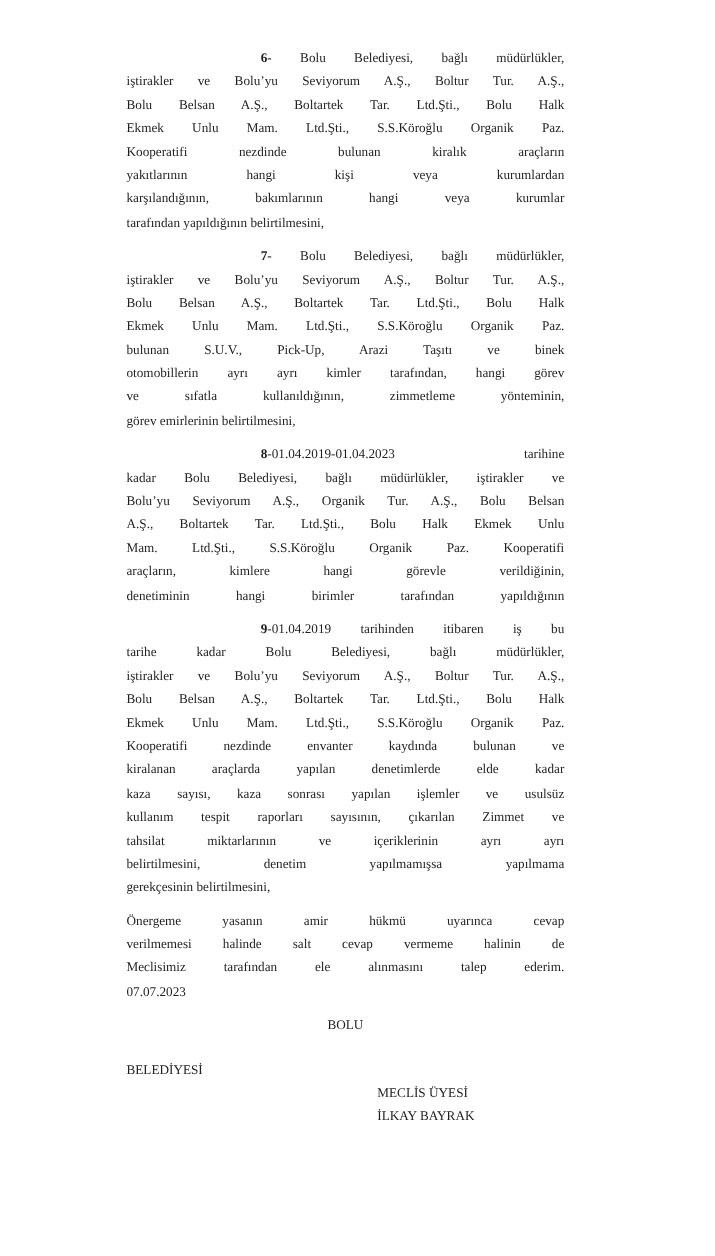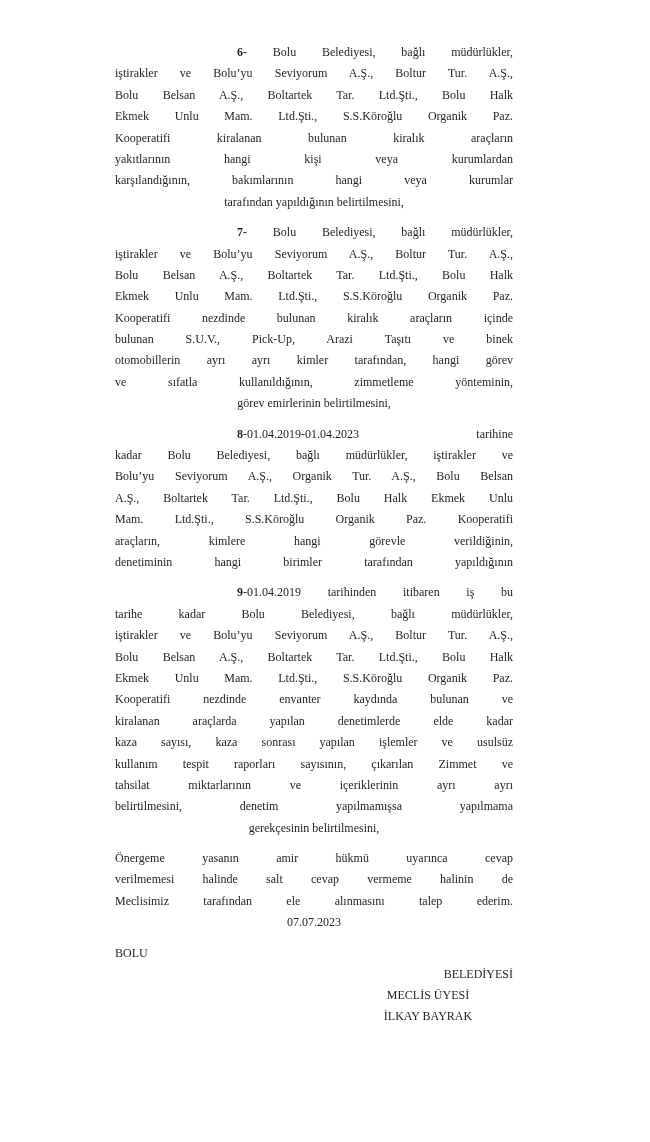--- a/index.html
+++ b/index.html
@@ -23,75 +23,75 @@
     margin: 0 0 9px 0;
   }
   .line {
     height: 21.4px;
     line-height: 21.4px;
     text-align: justify;
     text-align-last: justify;
     -moz-text-align-last: justify;
   }
   .line.last {
-    text-align: center;
+    text-align: left;
     text-align-last: auto;
     -moz-text-align-last: auto;
   }
   .line.indent {
     padding-left: 122px;
   }
   .num {
     font-weight: bold;
   }
   .sig {
     margin-top: 0;
   }
   .sig .org1 {
     height: 21px;
     line-height: 21px;
-    text-align: left;
+    text-align: center;
   }
   .sig .org2 {
     height: 21px;
     line-height: 21px;
-    text-align: right;
+    text-align: left;
+    margin-top: 20px;
   }
   .sig-col {
     width: 170px;
     margin-left: auto;
     margin-right: 0;
-    text-align: center;
+    text-align: left;
   }
   .sig-col div {
     height: 21px;
     line-height: 21px;
   }
 </style>
 </head>
 <body>
 
 <main class="page">
   <section id="doc-body">
       <div class="para">
         <div class="line indent"><span class="num">6-</span><span> Bolu Belediyesi, bağlı müdürlükler,</span></div>
         <div class="line">iştirakler ve Bolu’yu Seviyorum A.Ş., Boltur Tur. A.Ş.,</div>
         <div class="line">Bolu Belsan A.Ş., Boltartek Tar. Ltd.Şti., Bolu Halk</div>
         <div class="line">Ekmek Unlu Mam. Ltd.Şti., S.S.Köroğlu Organik Paz.</div>
-        <div class="line">Kooperatifi kiralanan bulunan kiralık araçların</div>
+        <div class="line">Kooperatifi nezdinde bulunan kiralık araçların</div>
         <div class="line">yakıtlarının hangi kişi veya kurumlardan</div>
         <div class="line">karşılandığının, bakımlarının hangi veya kurumlar</div>
         <div class="line last">tarafından yapıldığının belirtilmesini,</div>
       </div>
       <div class="para">
         <div class="line indent"><span class="num">7-</span><span> Bolu Belediyesi, bağlı müdürlükler,</span></div>
         <div class="line">iştirakler ve Bolu’yu Seviyorum A.Ş., Boltur Tur. A.Ş.,</div>
         <div class="line">Bolu Belsan A.Ş., Boltartek Tar. Ltd.Şti., Bolu Halk</div>
         <div class="line">Ekmek Unlu Mam. Ltd.Şti., S.S.Köroğlu Organik Paz.</div>
-        <div class="line">Kooperatifi nezdinde bulunan kiralık araçların içinde</div>
         <div class="line">bulunan S.U.V., Pick-Up, Arazi Taşıtı ve binek</div>
         <div class="line">otomobillerin ayrı ayrı kimler tarafından, hangi görev</div>
         <div class="line">ve sıfatla kullanıldığının, zimmetleme yönteminin,</div>
         <div class="line last">görev emirlerinin belirtilmesini,</div>
       </div>
       <div class="para">
         <div class="line indent"><span class="num">8</span><span>-01.04.2019-01.04.2023 tarihine</span></div>
         <div class="line">kadar Bolu Belediyesi, bağlı müdürlükler, iştirakler ve</div>
         <div class="line">Bolu’yu Seviyorum A.Ş., Organik Tur. A.Ş., Bolu Belsan</div>
         <div class="line">A.Ş., Boltartek Tar. Ltd.Şti., Bolu Halk Ekmek Unlu</div>

